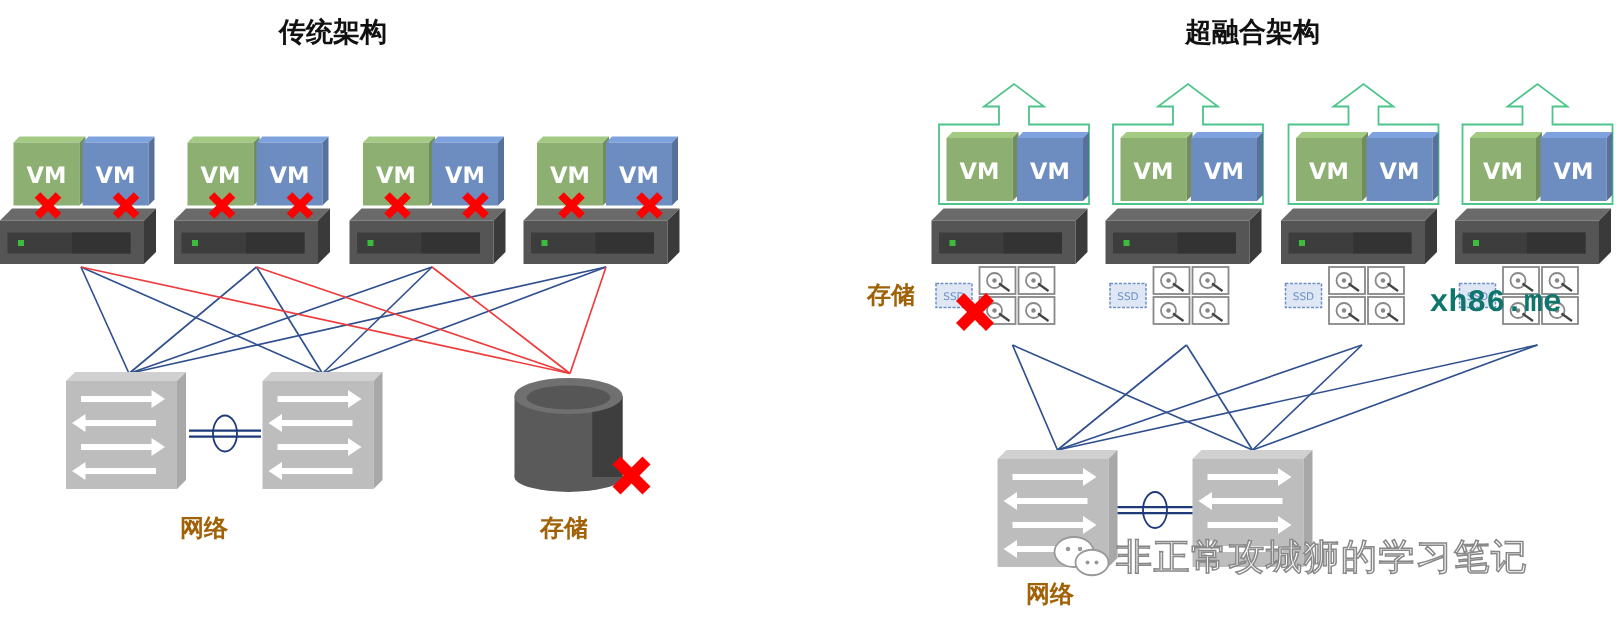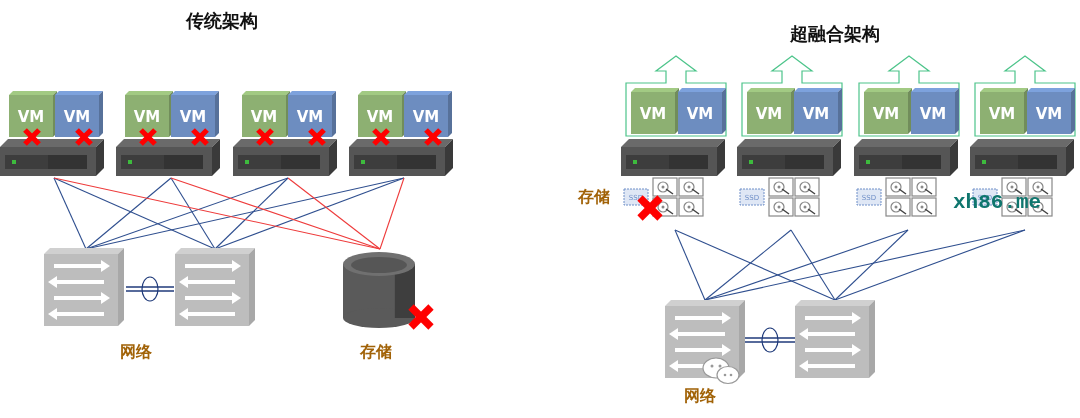--- a/index.html
+++ b/index.html
@@ -9,21 +9,21 @@
   .label{font-size:16px;font-weight:bold;color:#a16207;}
   svg{position:absolute;left:0;top:0;}
   .vmtext{font-family:"DejaVu Sans",sans-serif;font-weight:bold;font-size:15px;fill:#fff;}
   .watermark-text{font-size:24px;color:#fff;-webkit-text-stroke:1px #888;letter-spacing:1px;}
   .site{font-family:Liberation Mono, monospace;font-weight:bold;font-size:21px;color:#0f766e;}
 </style>
 </head>
 <body>
 
 <div class="abs title" style="left:186px;top:9px;">传统架构</div>
-<div class="abs title" style="left:790px;top:22px;">超融合架构</div>
+<div class="abs title" style="left:790px;top:9px;">超融合架构</div>
 
 <svg id="diagram" width="1080" height="418">
     <g>
       <polygon points="9,95 13,91 57,91 53,95" fill="#a2ca83"></polygon>
       <rect x="9" y="95" width="44" height="42" fill="#8db072"></rect>
       <polygon points="53,95 57,91 57,133 53,137" fill="#718d5b"></polygon>
       <text x="31" y="122" text-anchor="middle" class="vmtext">VM</text>
     </g>
     <g>
       <polygon points="55,95 59,91 103,91 99,95" fill="#7da2dd"></polygon>
@@ -445,13 +445,14 @@
   <span style="display:inline-block;width:44px;height:32px;position:relative;">
     <svg width="44" height="32" style="position:static;">
       <ellipse cx="16" cy="13" rx="13" ry="10" fill="#fff" stroke="#999" stroke-width="1.2"></ellipse>
       <ellipse cx="28" cy="20" rx="11" ry="8.5" fill="#fff" stroke="#999" stroke-width="1.2"></ellipse>
       <circle cx="12" cy="11" r="1.5" fill="#999"></circle>
         <circle cx="20" cy="11" r="1.5" fill="#999"></circle>
       <circle cx="25" cy="20" r="1.3" fill="#999"></circle>
         <circle cx="31" cy="20" r="1.3" fill="#999"></circle>
     </svg>
   </span>
+  <span class="watermark-text">非正常攻城狮的学习笔记</span>
 </div>
 
 </body></html>

